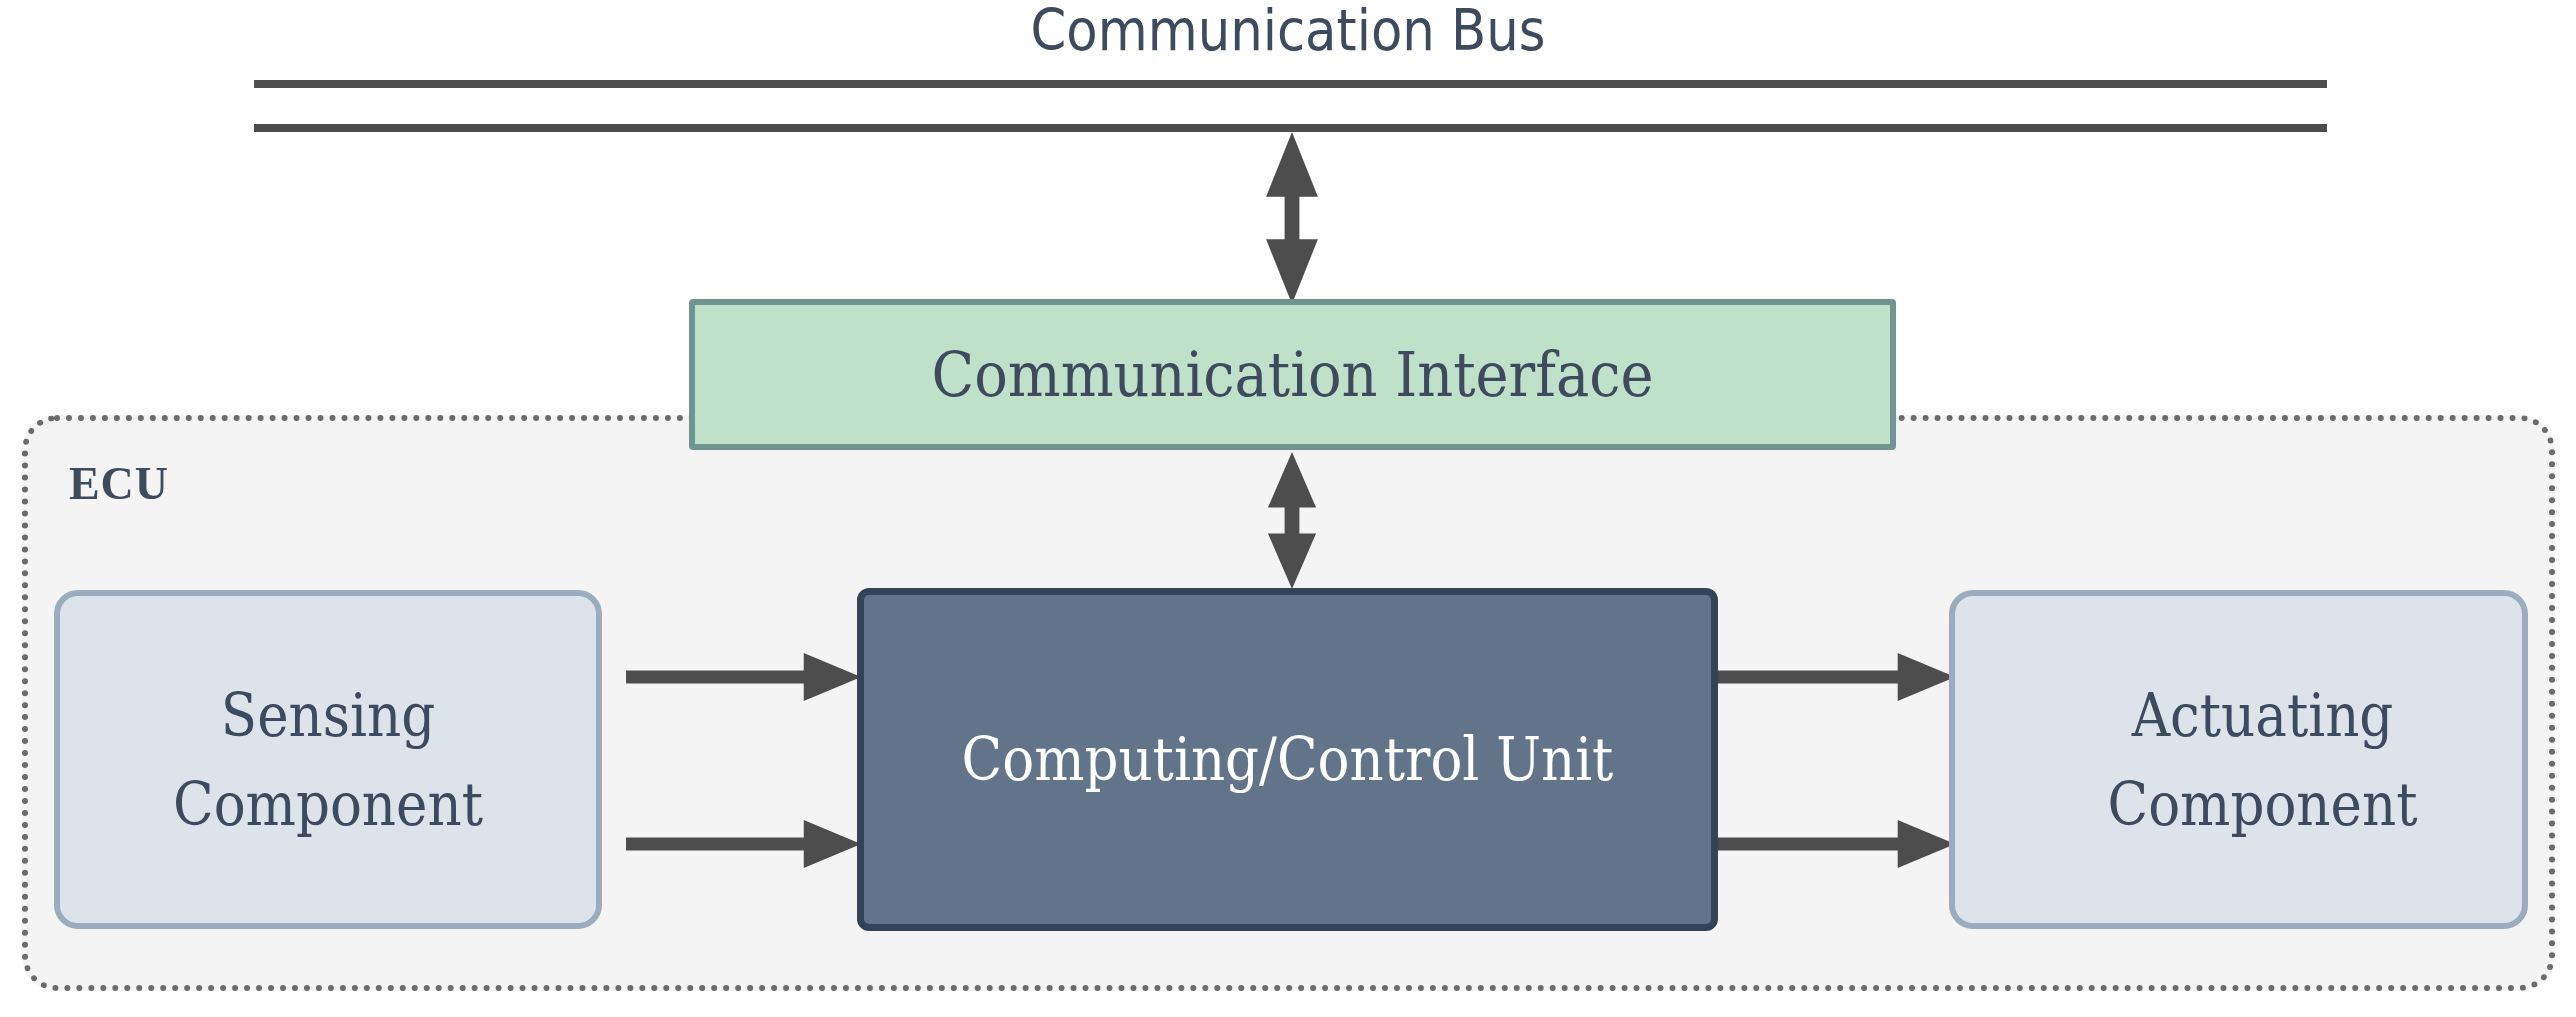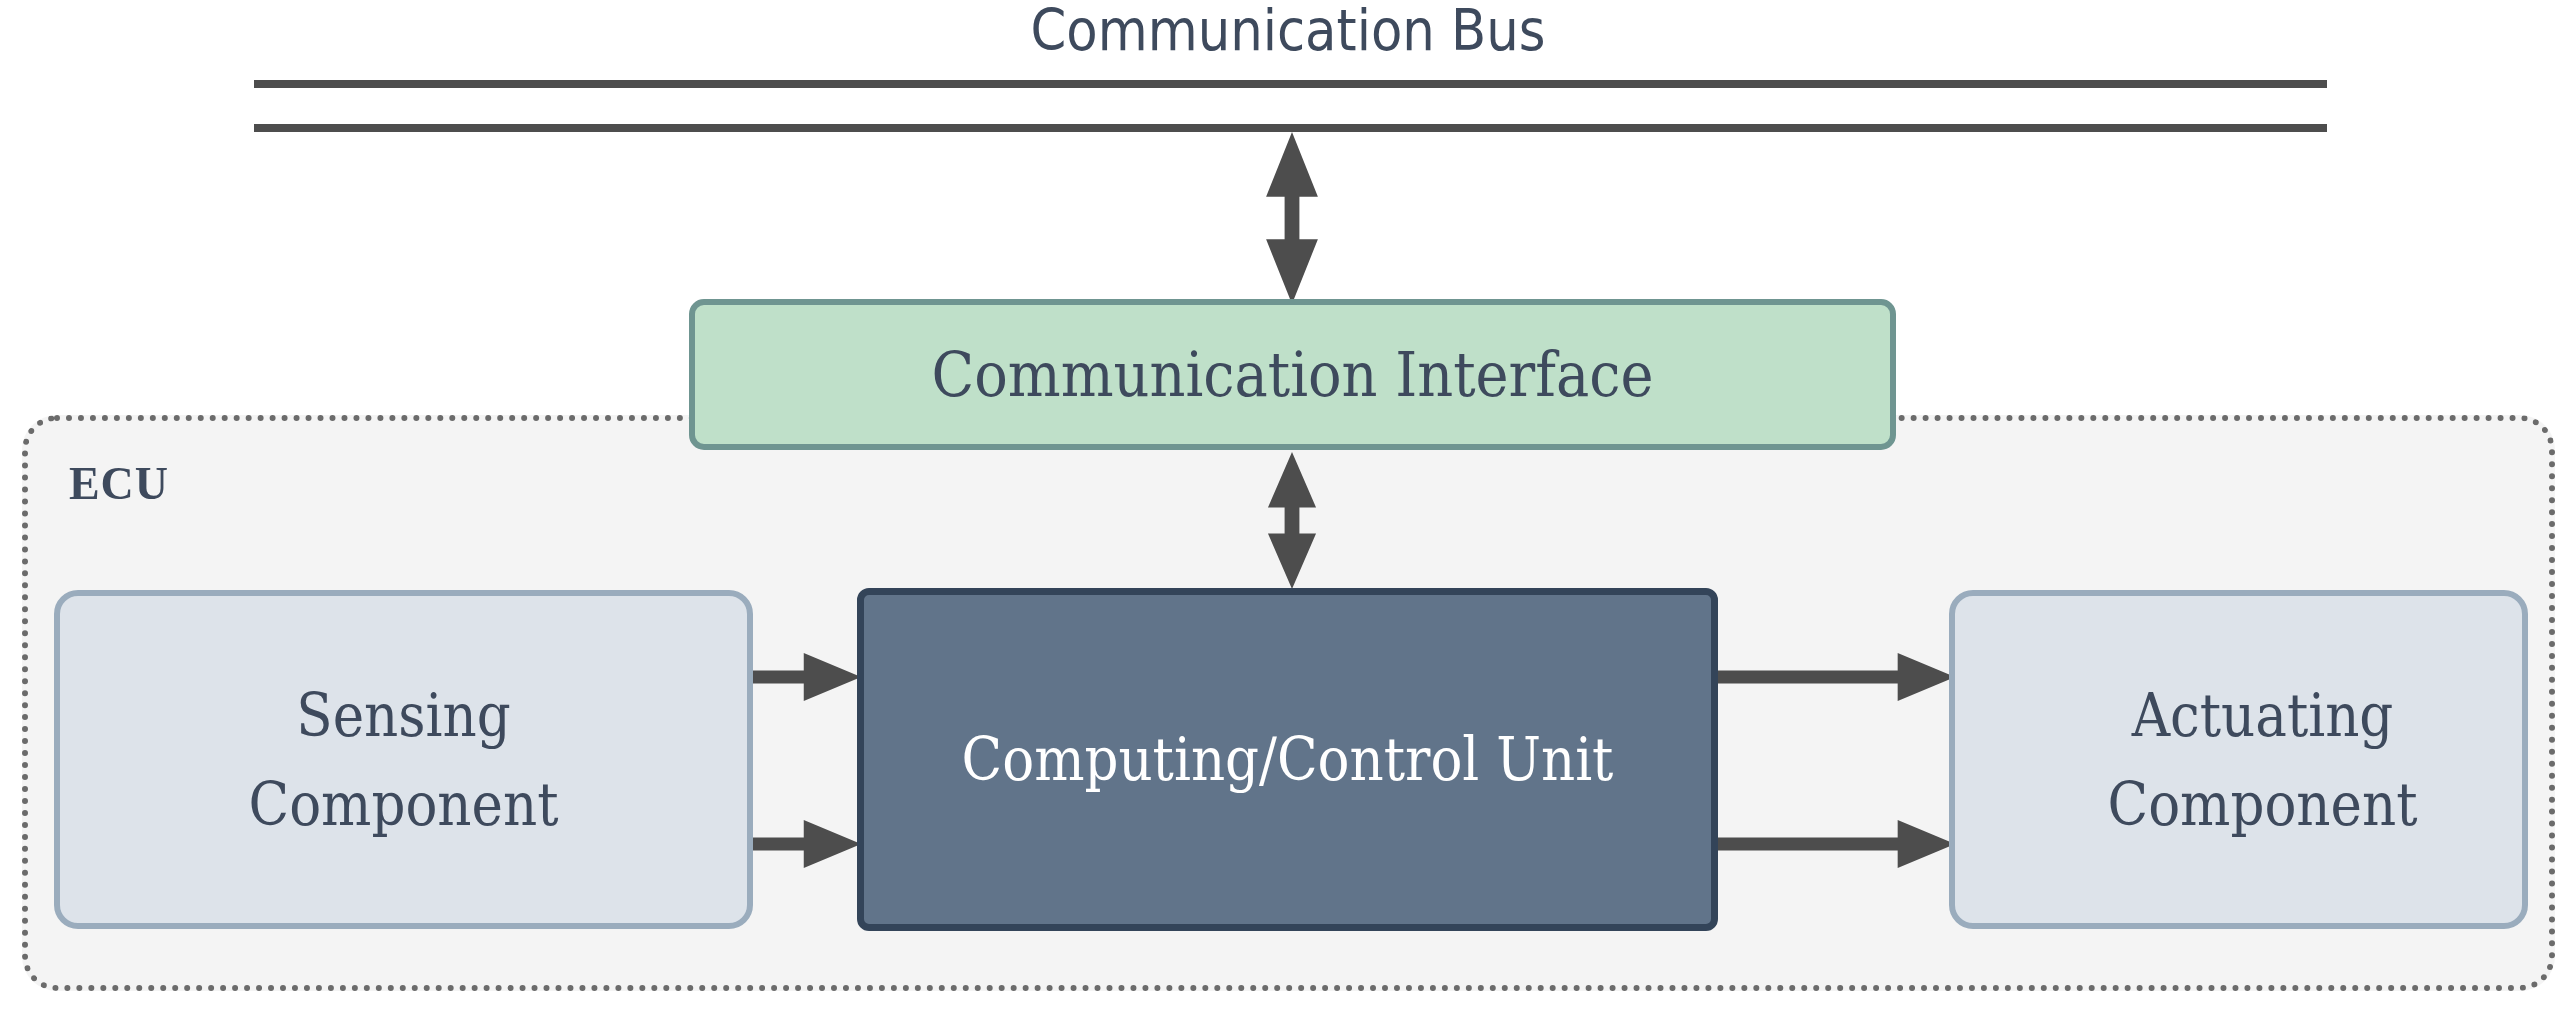--- a/index.html
+++ b/index.html
@@ -37,25 +37,25 @@
   .node{
     position:absolute;box-sizing:border-box;
     display:flex;align-items:center;justify-content:center;text-align:center;
     font-family:"DejaVu Serif Condensed","DejaVu Serif",serif;
     font-stretch:condensed;
   }
   .node .lbl{display:block;width:100%;}
 
   .node-iface{
     left:689px;top:299px;width:1207px;height:151px;
-    background:#bfe0c9;border:6.5px solid #6f9591;border-radius:15px;
+    background:#bfe0c9;border:6.5px solid #6f9591;border-radius:4px;
     color:#3e4a5d;font-size:62px;line-height:69px;
   }
   .node-sense{
-    left:54px;top:590px;width:699px;height:339px;
+    left:54px;top:590px;width:548px;height:339px;
     background:#dde3ea;border:6.5px solid #9aacbd;border-radius:24px;
     color:#3e4a5d;font-size:59px;line-height:89px;
   }
   .node-compute{
     left:857px;top:588px;width:861px;height:343px;
     background:#61748a;border:7.4px solid #334459;border-radius:12px;
     color:#ffffff;font-size:59px;line-height:72px;
   }
   .node-actuate{
     left:1949px;top:590px;width:579px;height:339px;

